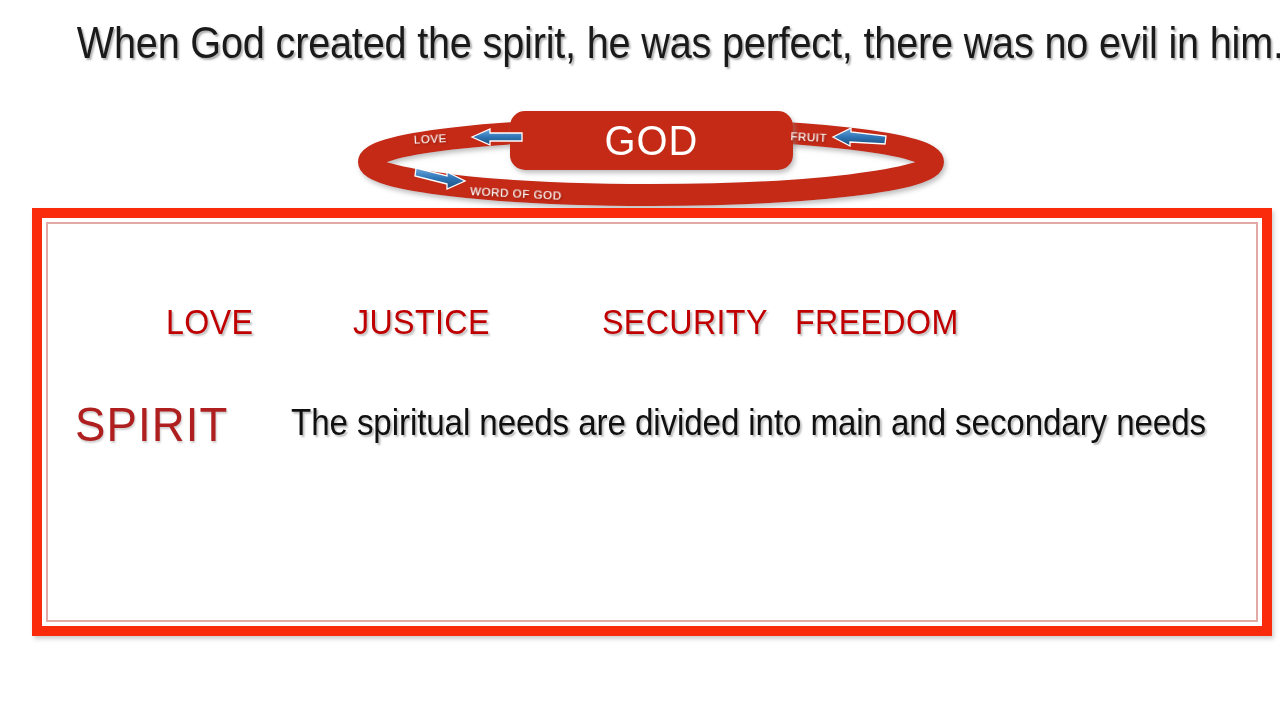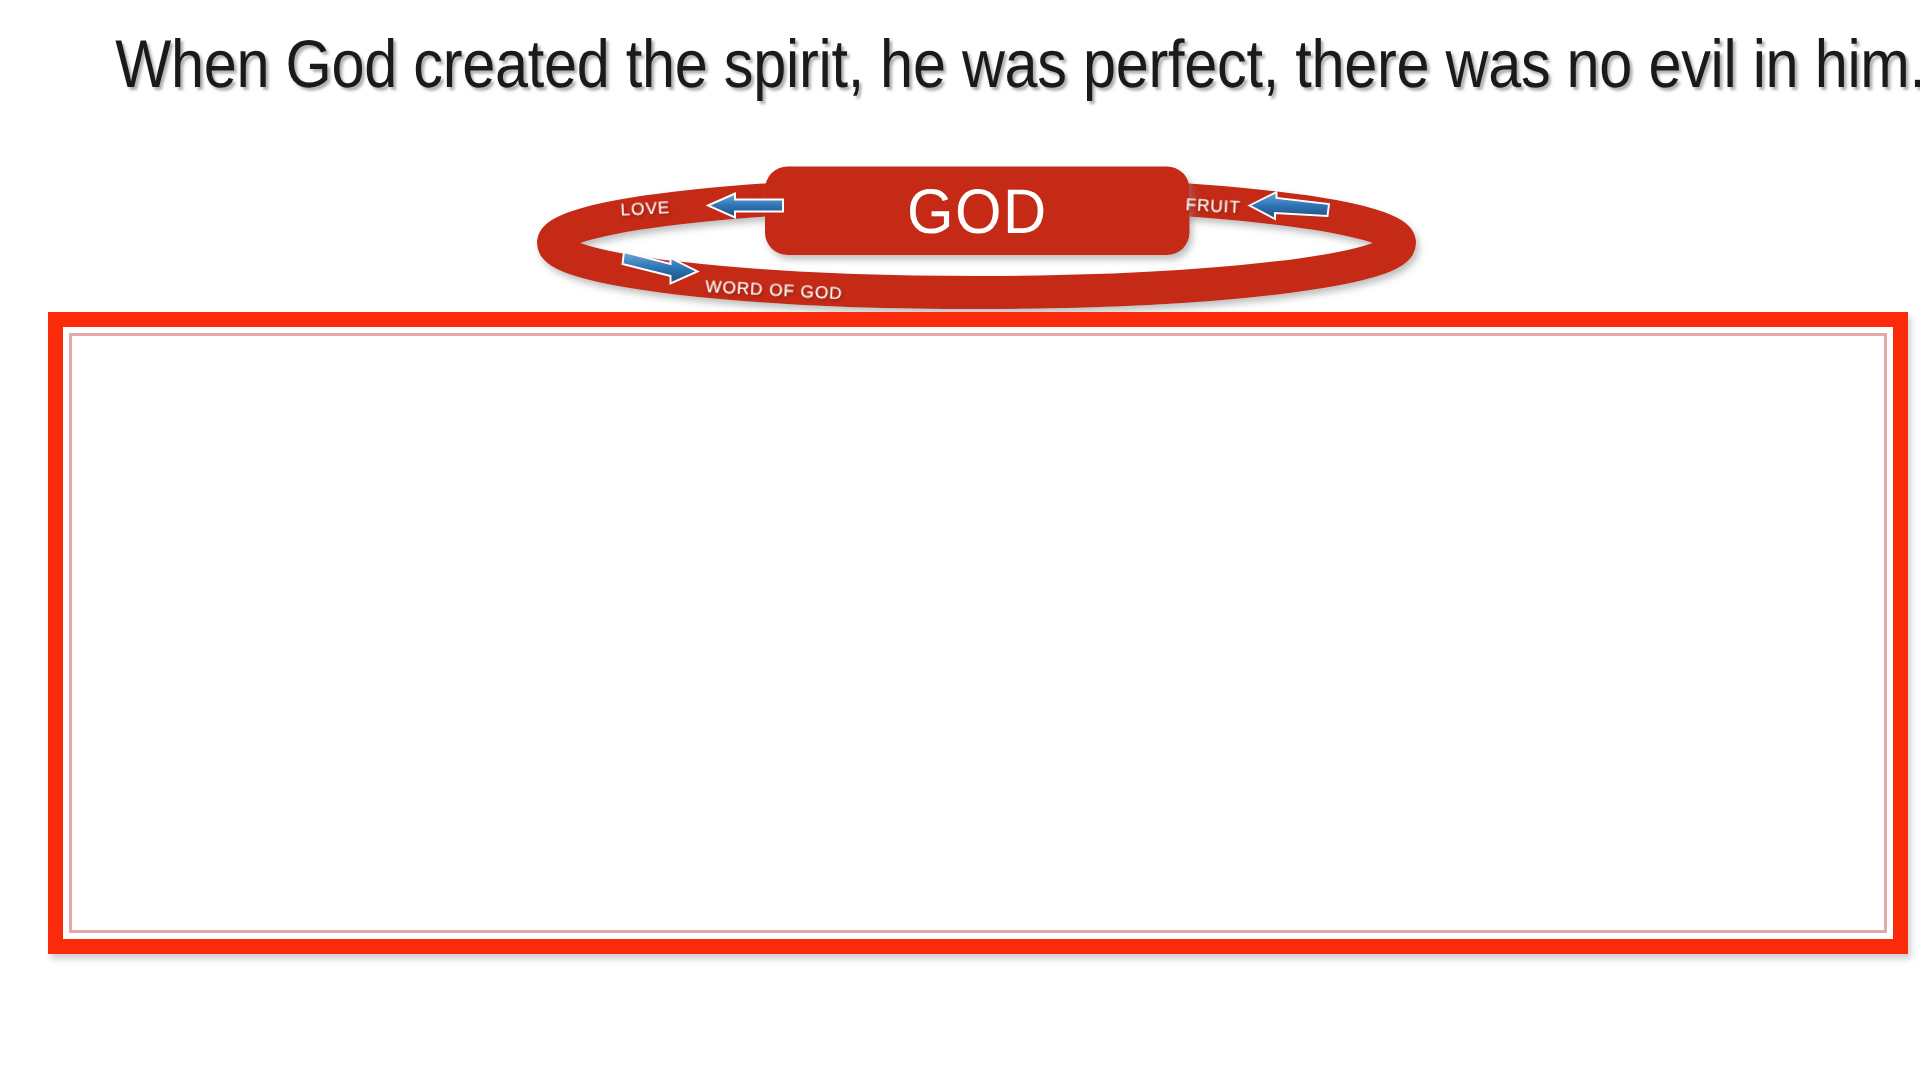--- a/index.html
+++ b/index.html
@@ -223,18 +223,28 @@
   </svg>
 
   <div id="god-box-label">GOD</div>
 </div>
 
 <div id="content-frame">
   <div id="content-frame-inner-gap">
     <div id="content-frame-inner">
       <div id="content-body">
 
-
+        <div id="needs-row">
+          <span class="need-label" data-idx="0">LOVE</span>
+          <span class="need-label" data-idx="1">JUSTICE</span>
+          <span class="need-label" data-idx="2">SECURITY</span>
+          <span class="need-label" data-idx="3">FREEDOM</span>
+        </div>
+
+        <div id="spirit-row">
+          <span id="spirit-label">SPIRIT</span>
+          <span id="spirit-description">The spiritual needs are divided into main and secondary needs</span>
+        </div>
 
       </div>
     </div>
   </div>
 </div>
 
 </body></html>

